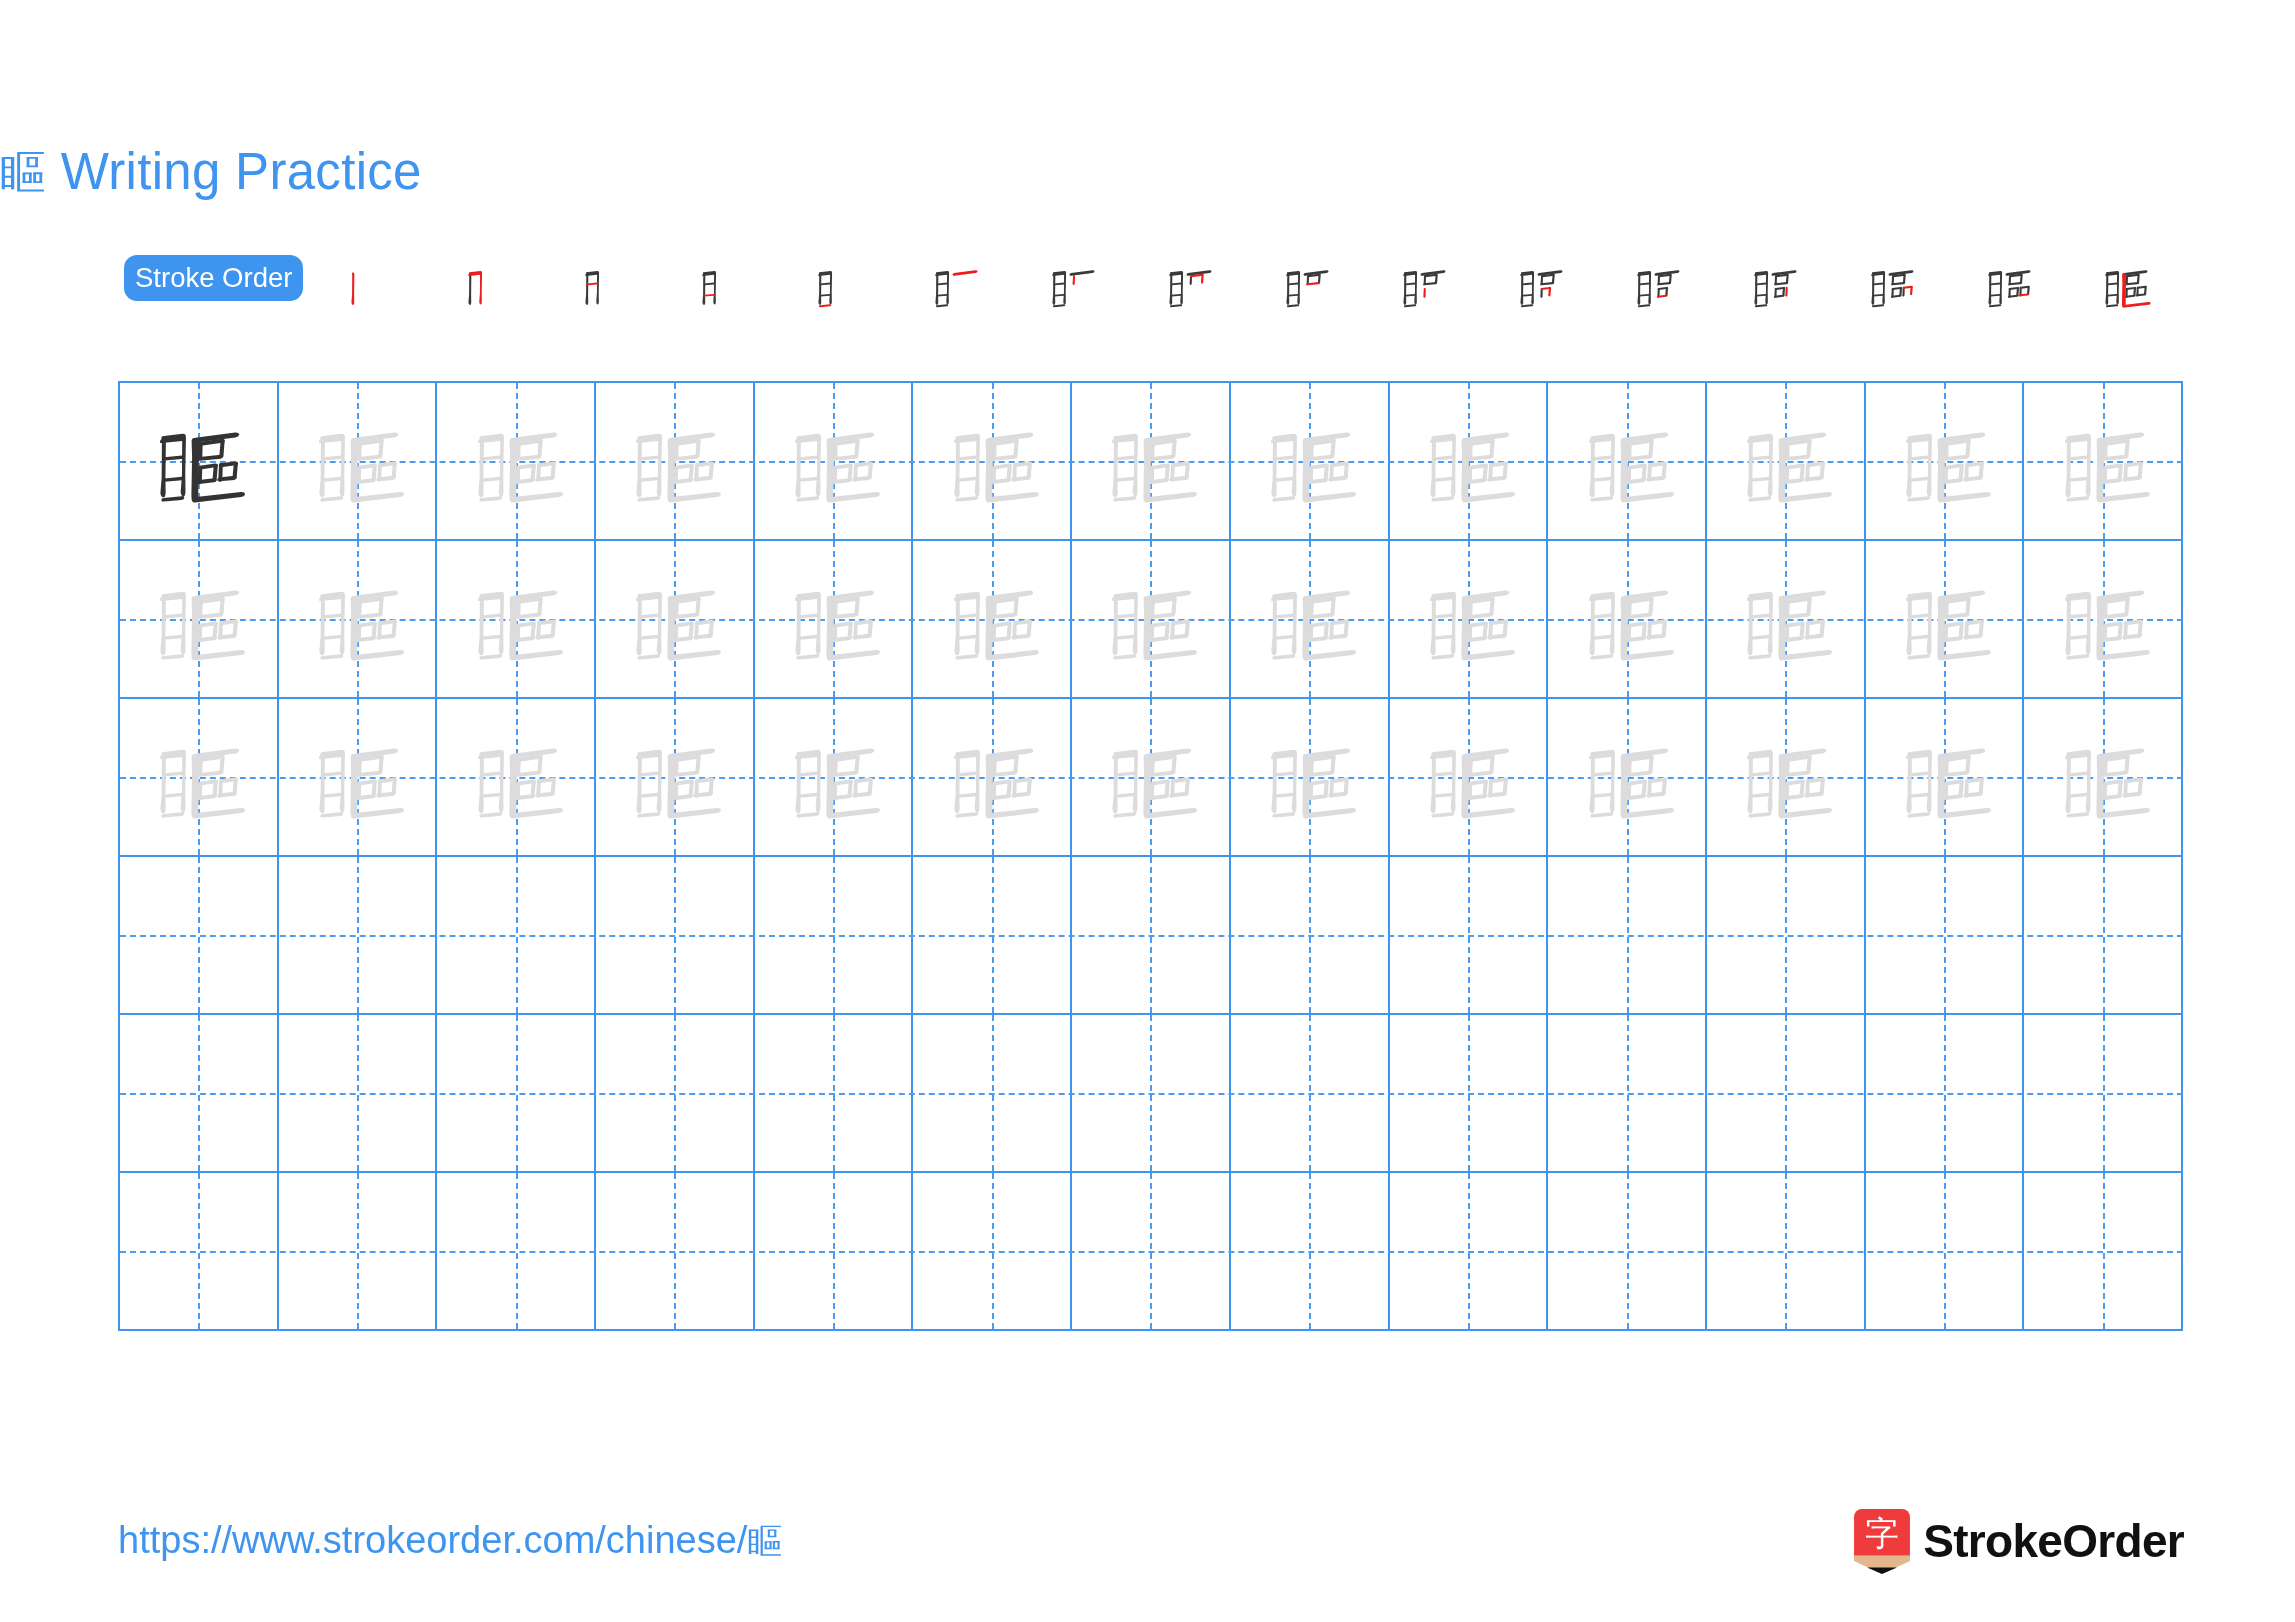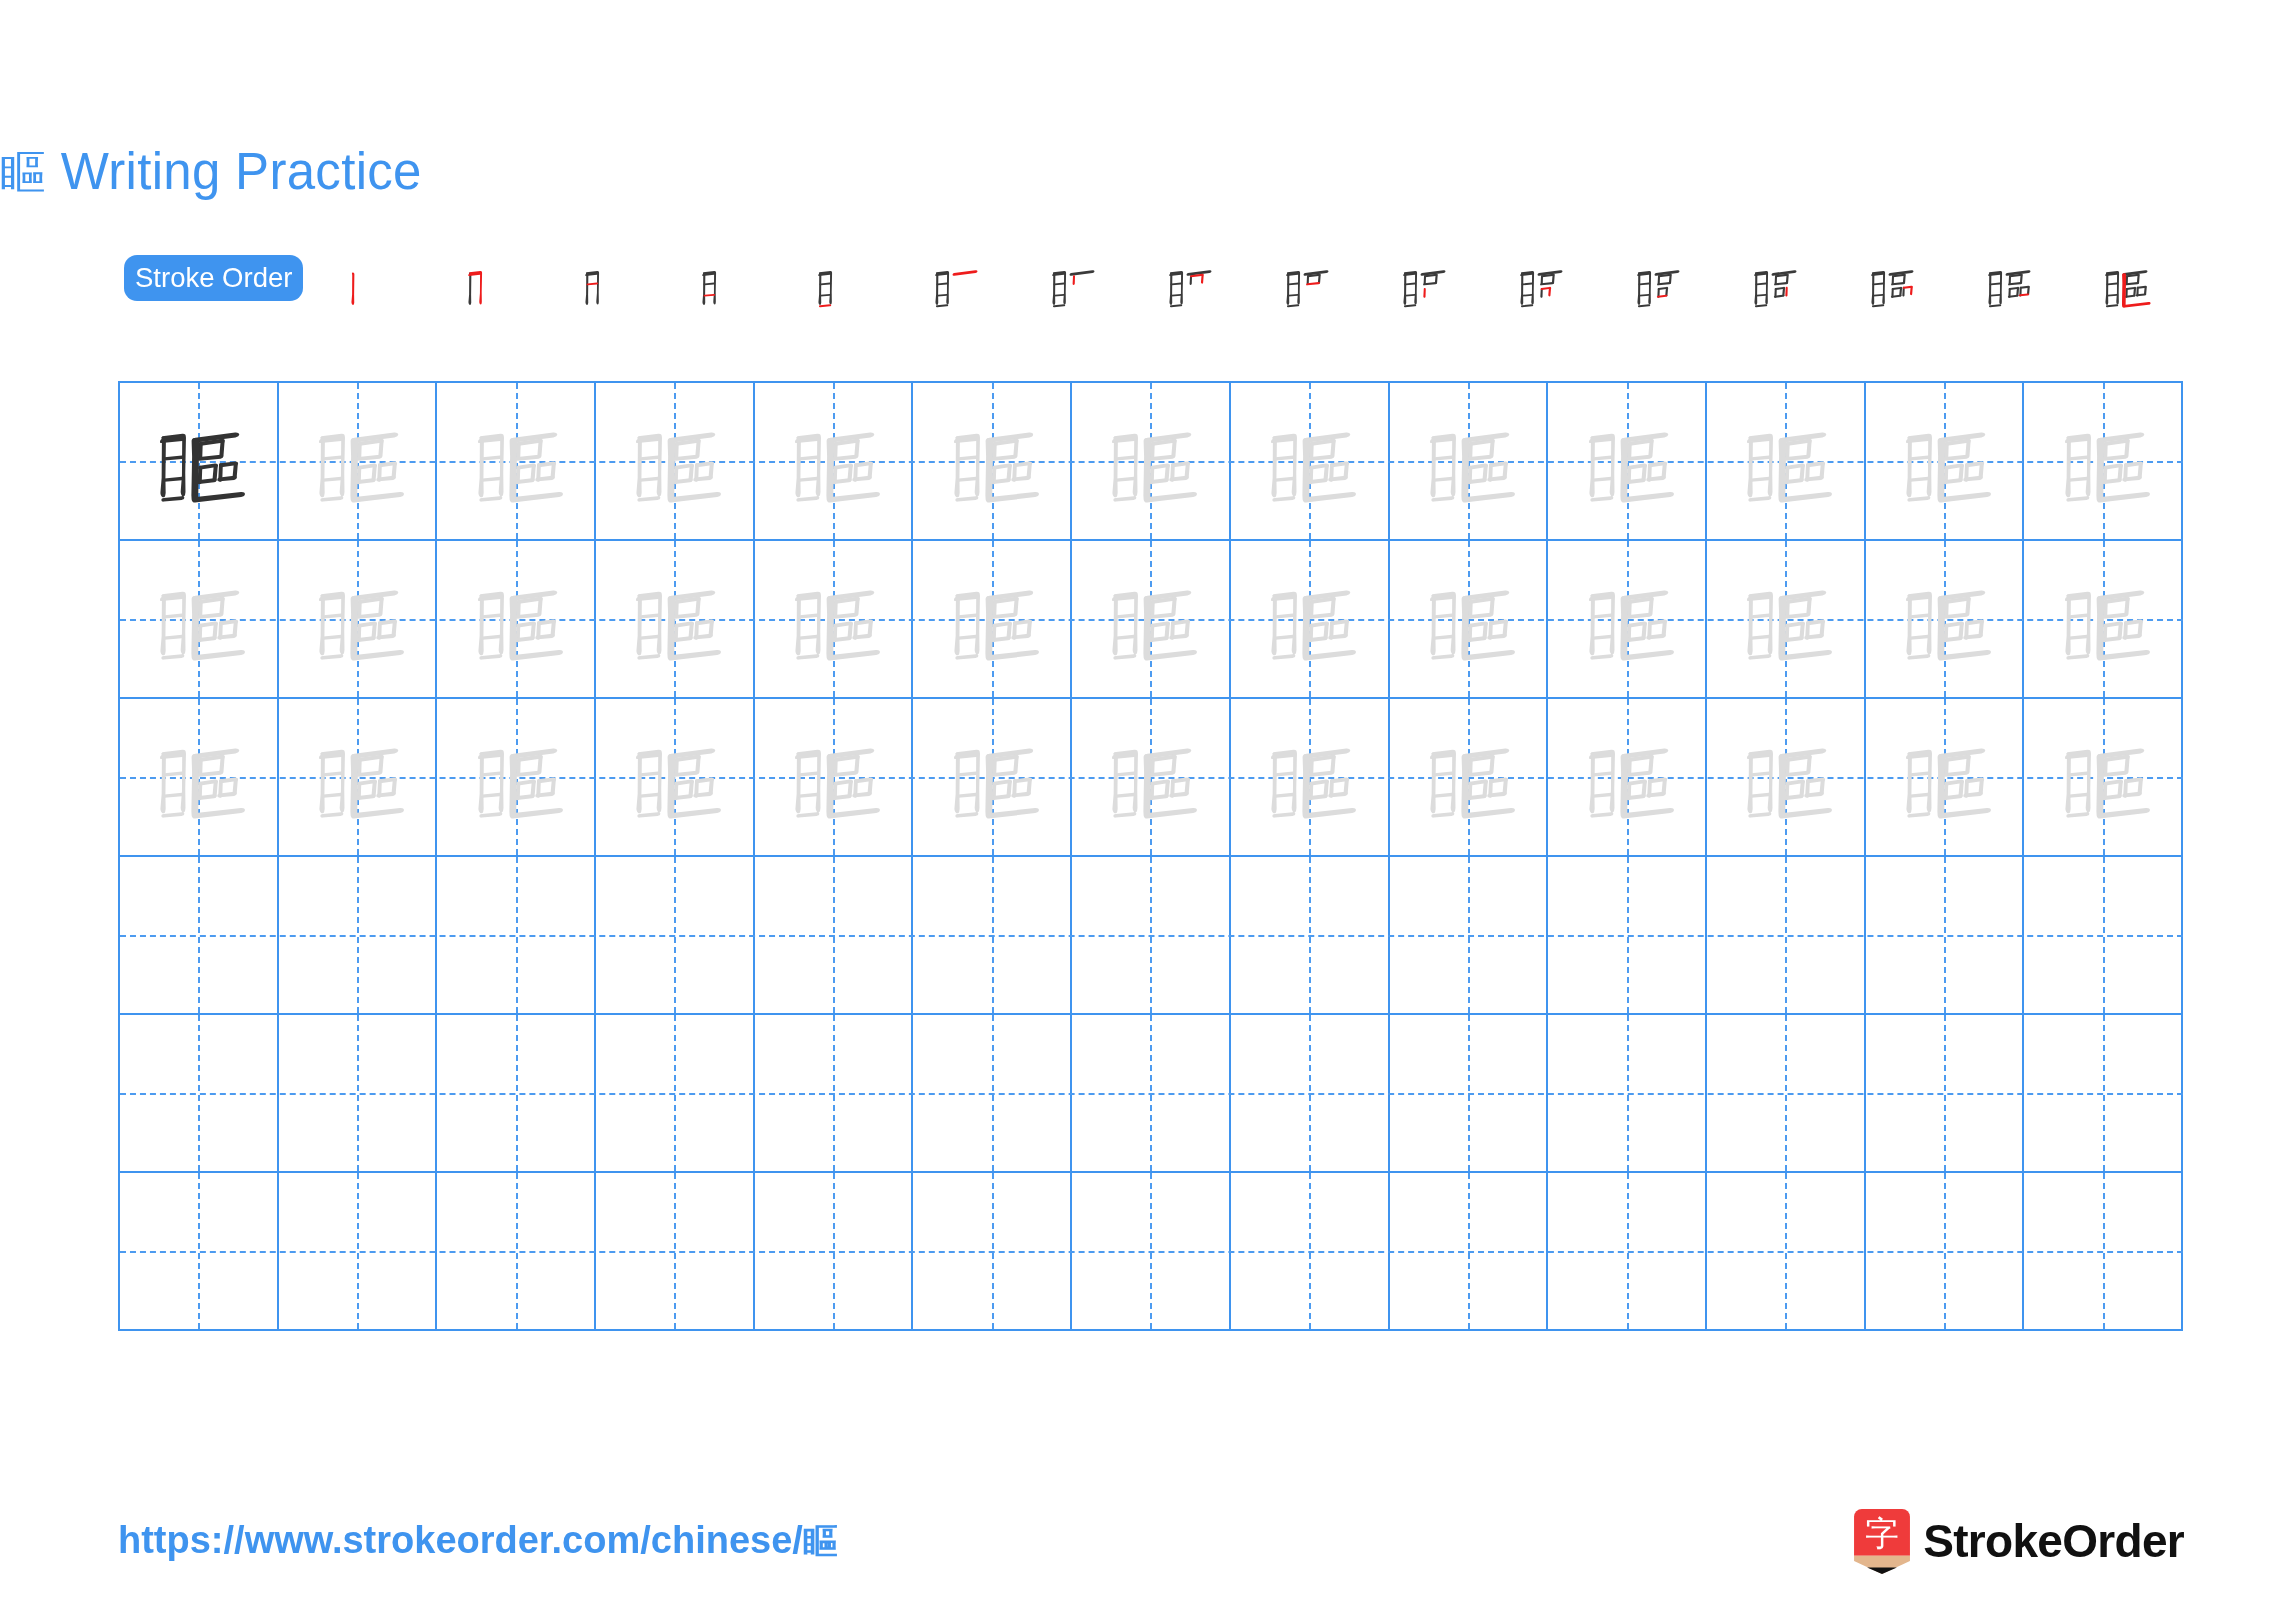--- a/index.html
+++ b/index.html
@@ -142,21 +142,20 @@
 
   
   .footer-url {
     position: absolute;
     left: 118px;
     top: 1521px;
     font-size: 38px;
     color: #3f94ef;
     white-space: nowrap;
     line-height: 1;
-    font-weight: bold;
   }
   .footer-url .u-char {
     font-family: "DejaVu Sans", sans-serif;
     font-size: 35px;
   }
   .brand {
     position: absolute;
     right: 111px;
     top: 1505px;
     display: flex;

